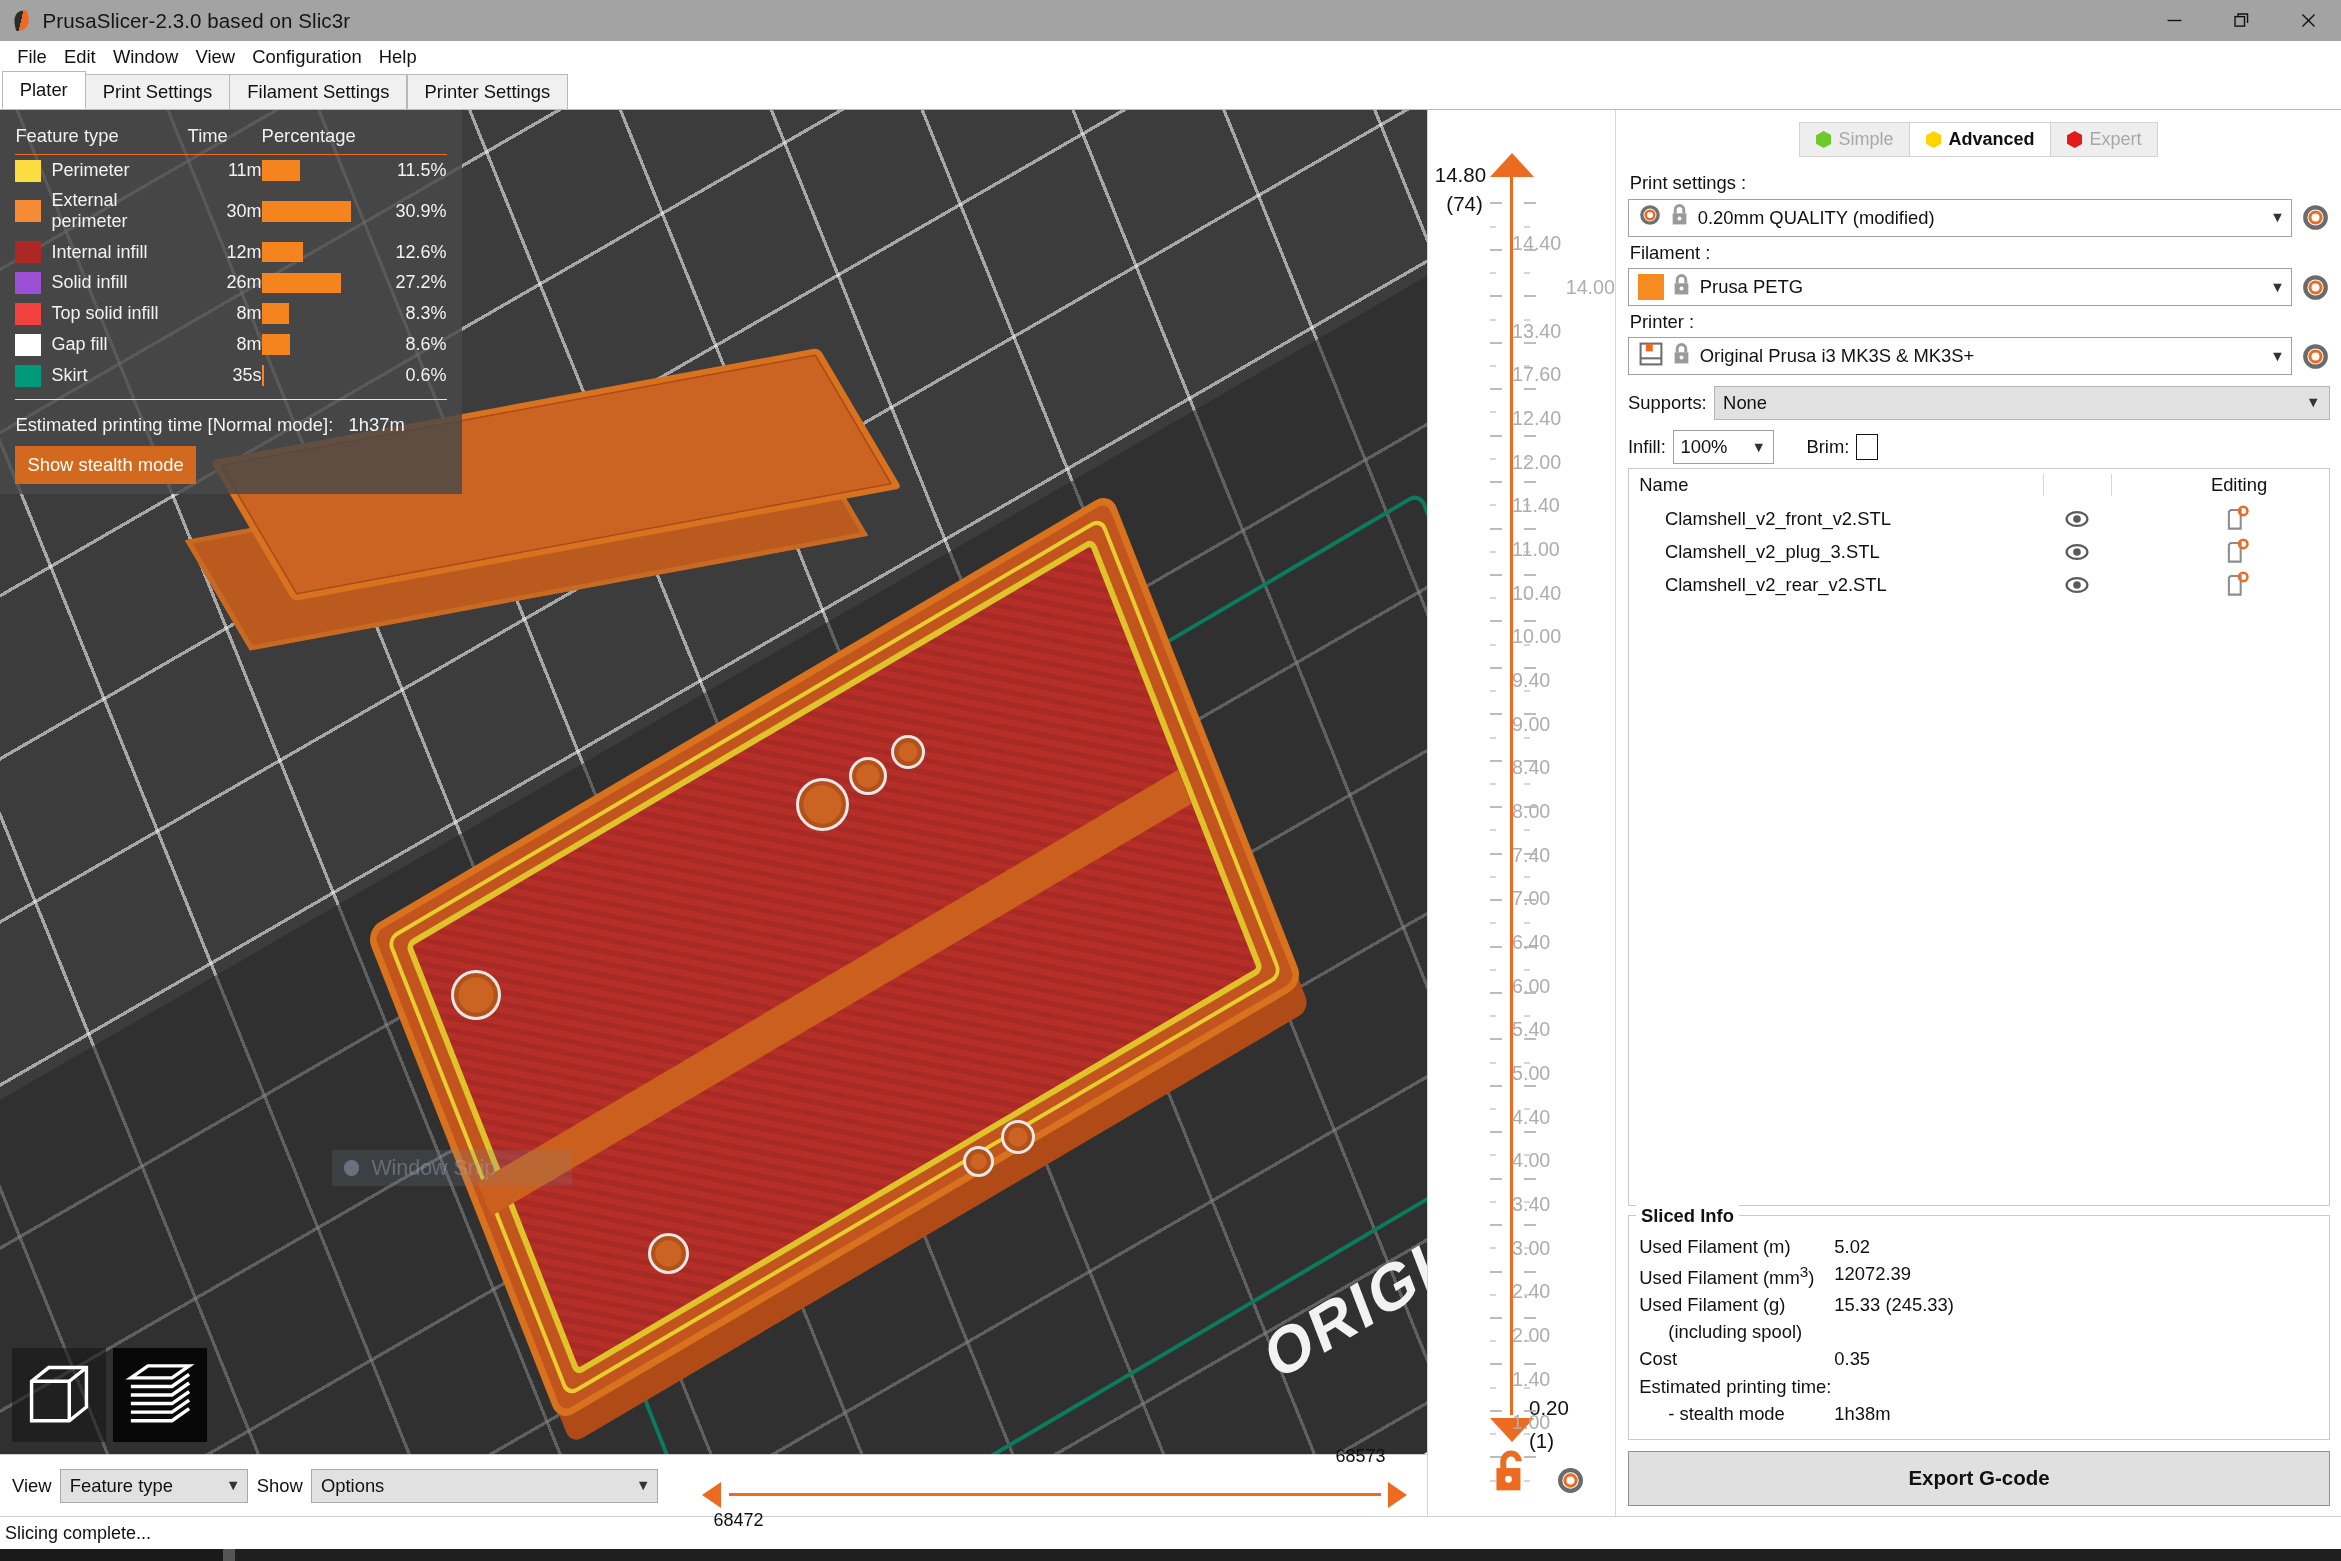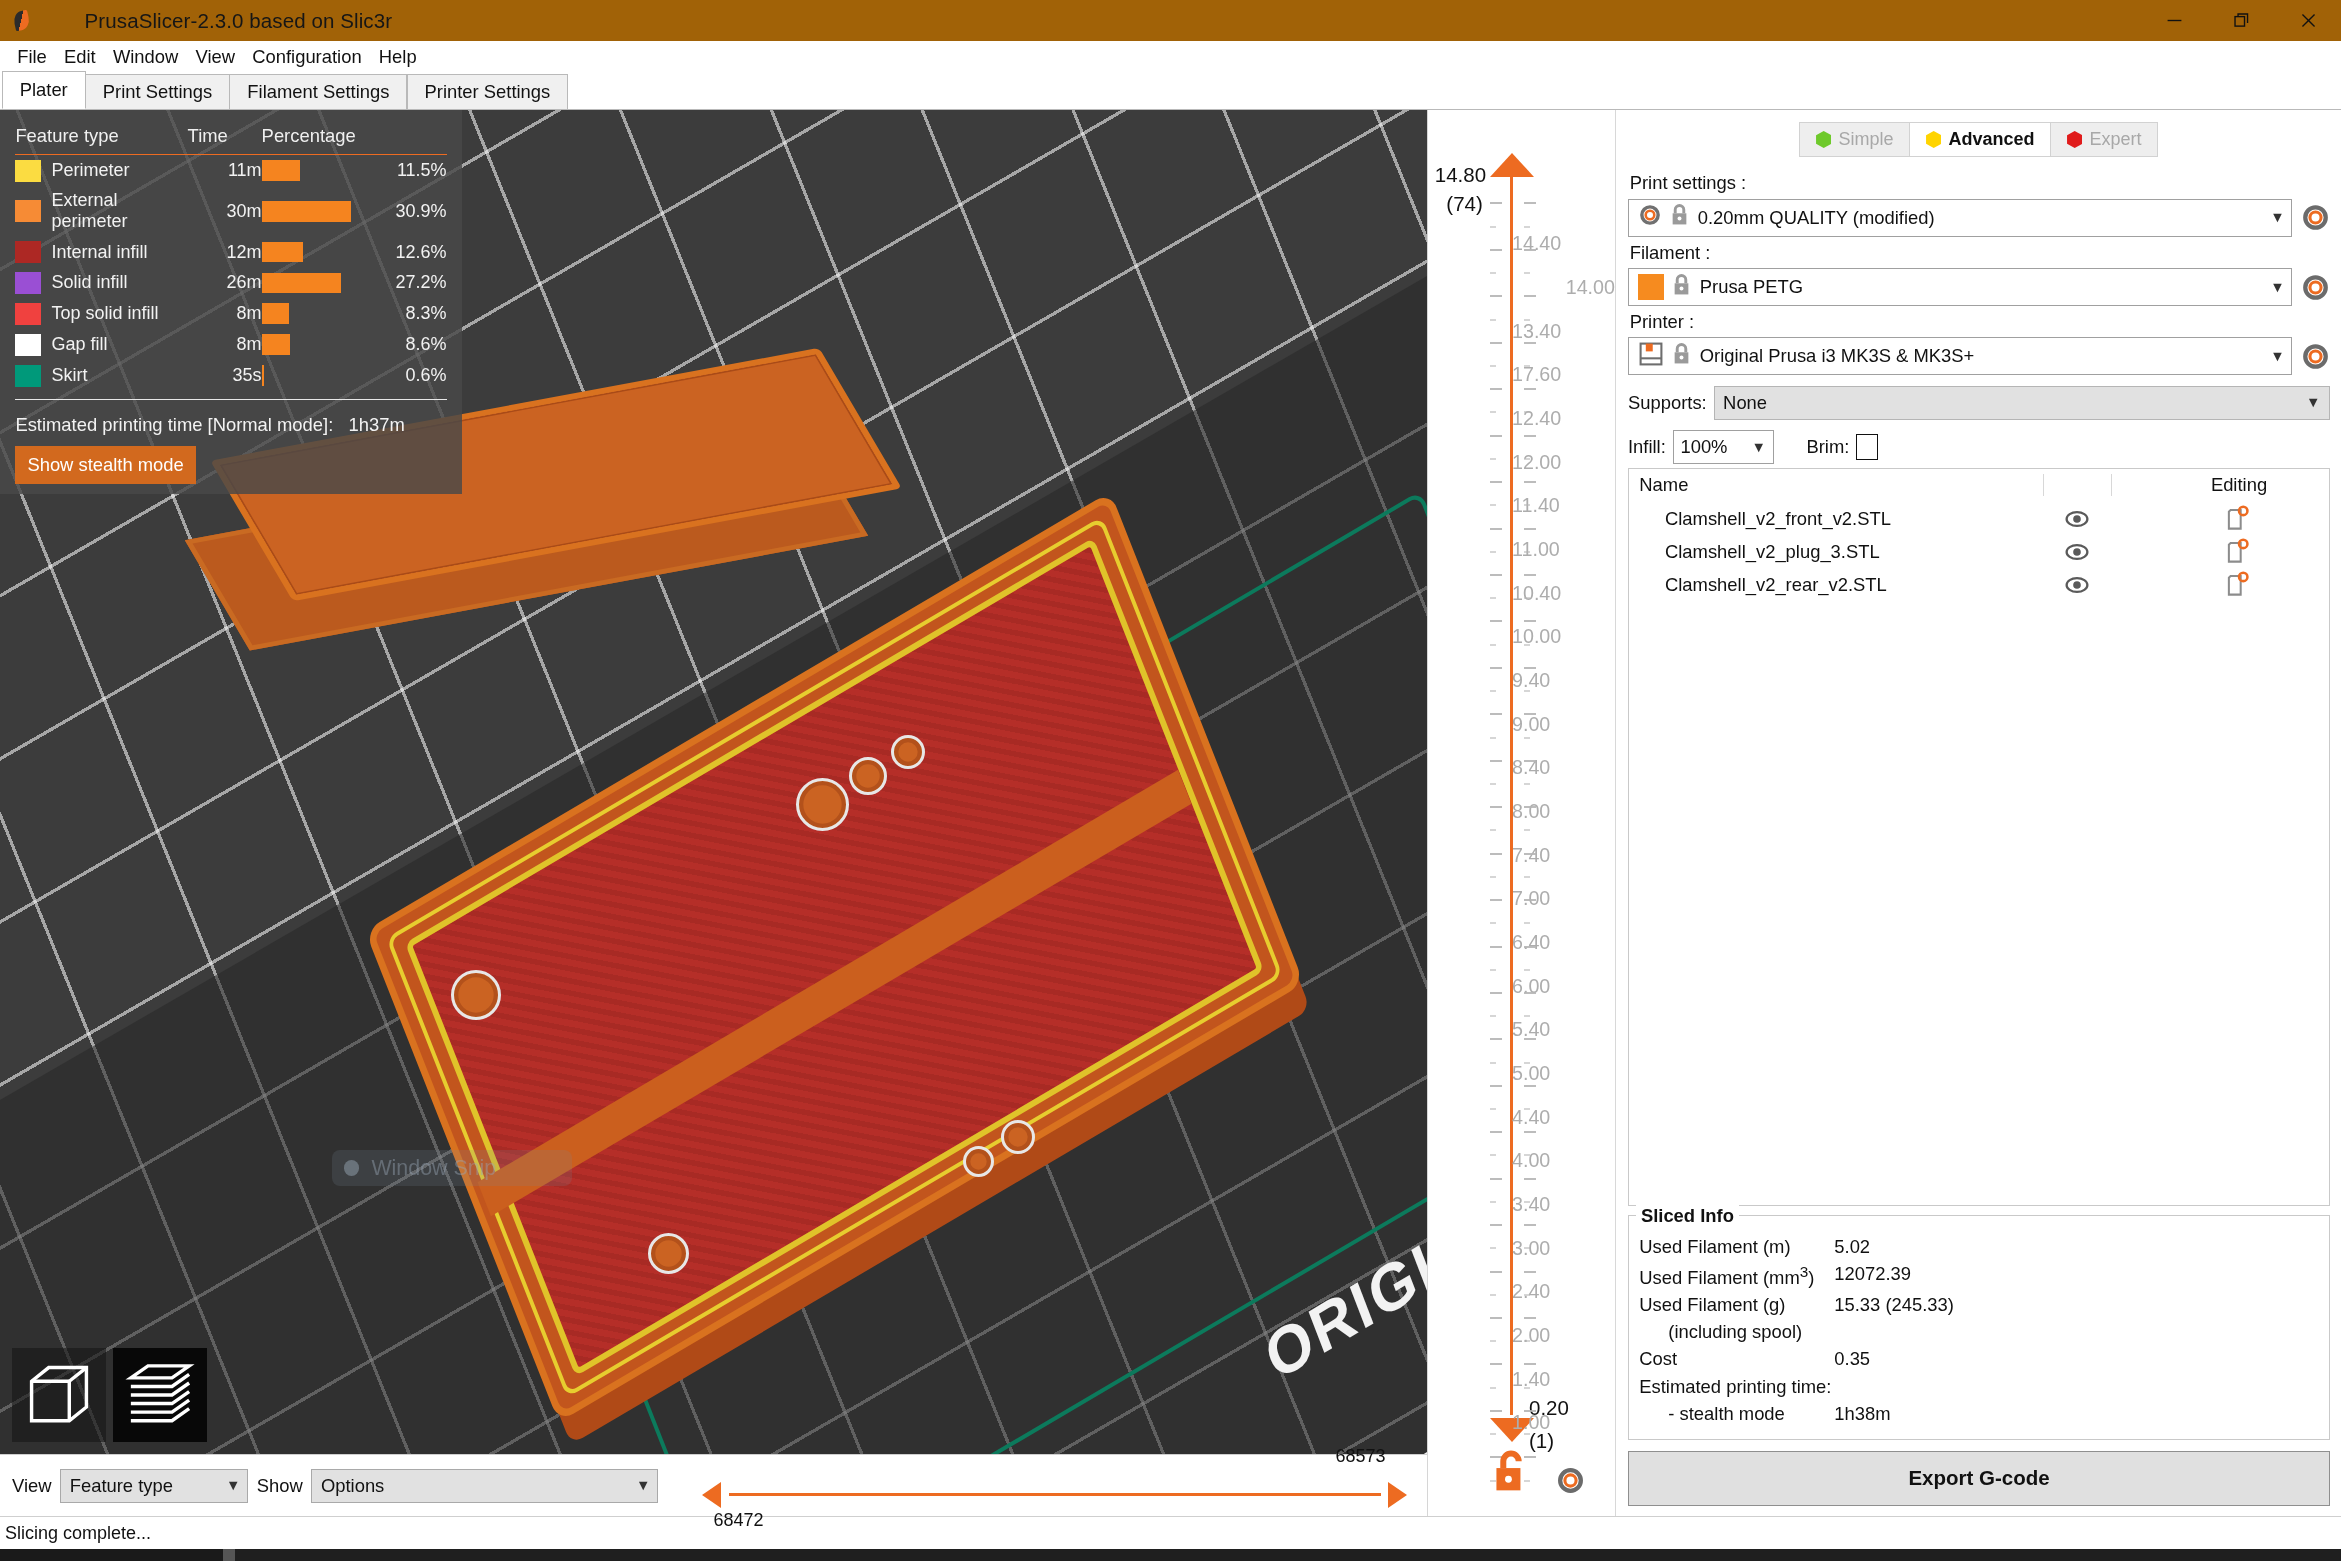--- a/index.html
+++ b/index.html
@@ -13,23 +13,22 @@
     position: relative;
     width: 2342px; height: 1561px;
     background: #ffffff;
     display: flex; flex-direction: column;
   }
 
   
   .titlebar {
     height: 41px; min-height: 41px;
     display: flex; align-items: center;
-    background: #a16207;
+    background: #a3a3a3;
     position: relative;
-    gap: 42px;
   }
   .titlebar .logo {
     width: 22px; height: 22px; margin-left: 10.3px; margin-right: 10.3px;
     position: relative;
   }
   .titlebar .logo .leaf {
     position: absolute; inset: 1.7px 3.4px 1.7px 3.4px;
     background: linear-gradient(115deg, #2b2b2b 0 48%, #ed6b21 48% 100%);
     border-radius: 60% 10% 60% 10%;
     transform: rotate(-12deg);
@@ -180,21 +179,21 @@
     background: rgba(20,20,20,.55);
     display:flex; align-items:center; justify-content:center;
   }
   .viewtool.sel { background: rgba(0,0,0,.82); }
 
   
   .watermark {
     position:absolute; left: 332px; top: 1040px;
     width: 240px; height: 36px;
     background: rgba(120,140,155,.18);
-    display:flex; align-items:center; gap: 12px; padding-left: 12px; border-radius: 8px;
+    display:flex; align-items:center; gap: 12px; padding-left: 12px;
   }
   .watermark .dot { width:15.4px;height:15.4px;border-radius:50%;background:rgba(160,175,190,.45); }
   .watermark .wtext { font-size: 21.4px; color: rgba(150,165,180,.45); white-space:nowrap; }
 
   
   .legend {
     position:absolute; left: 0; top: 0;
     width: 462px;
     background: rgba(72,72,72,.82);
     color: #f2f2f2;

